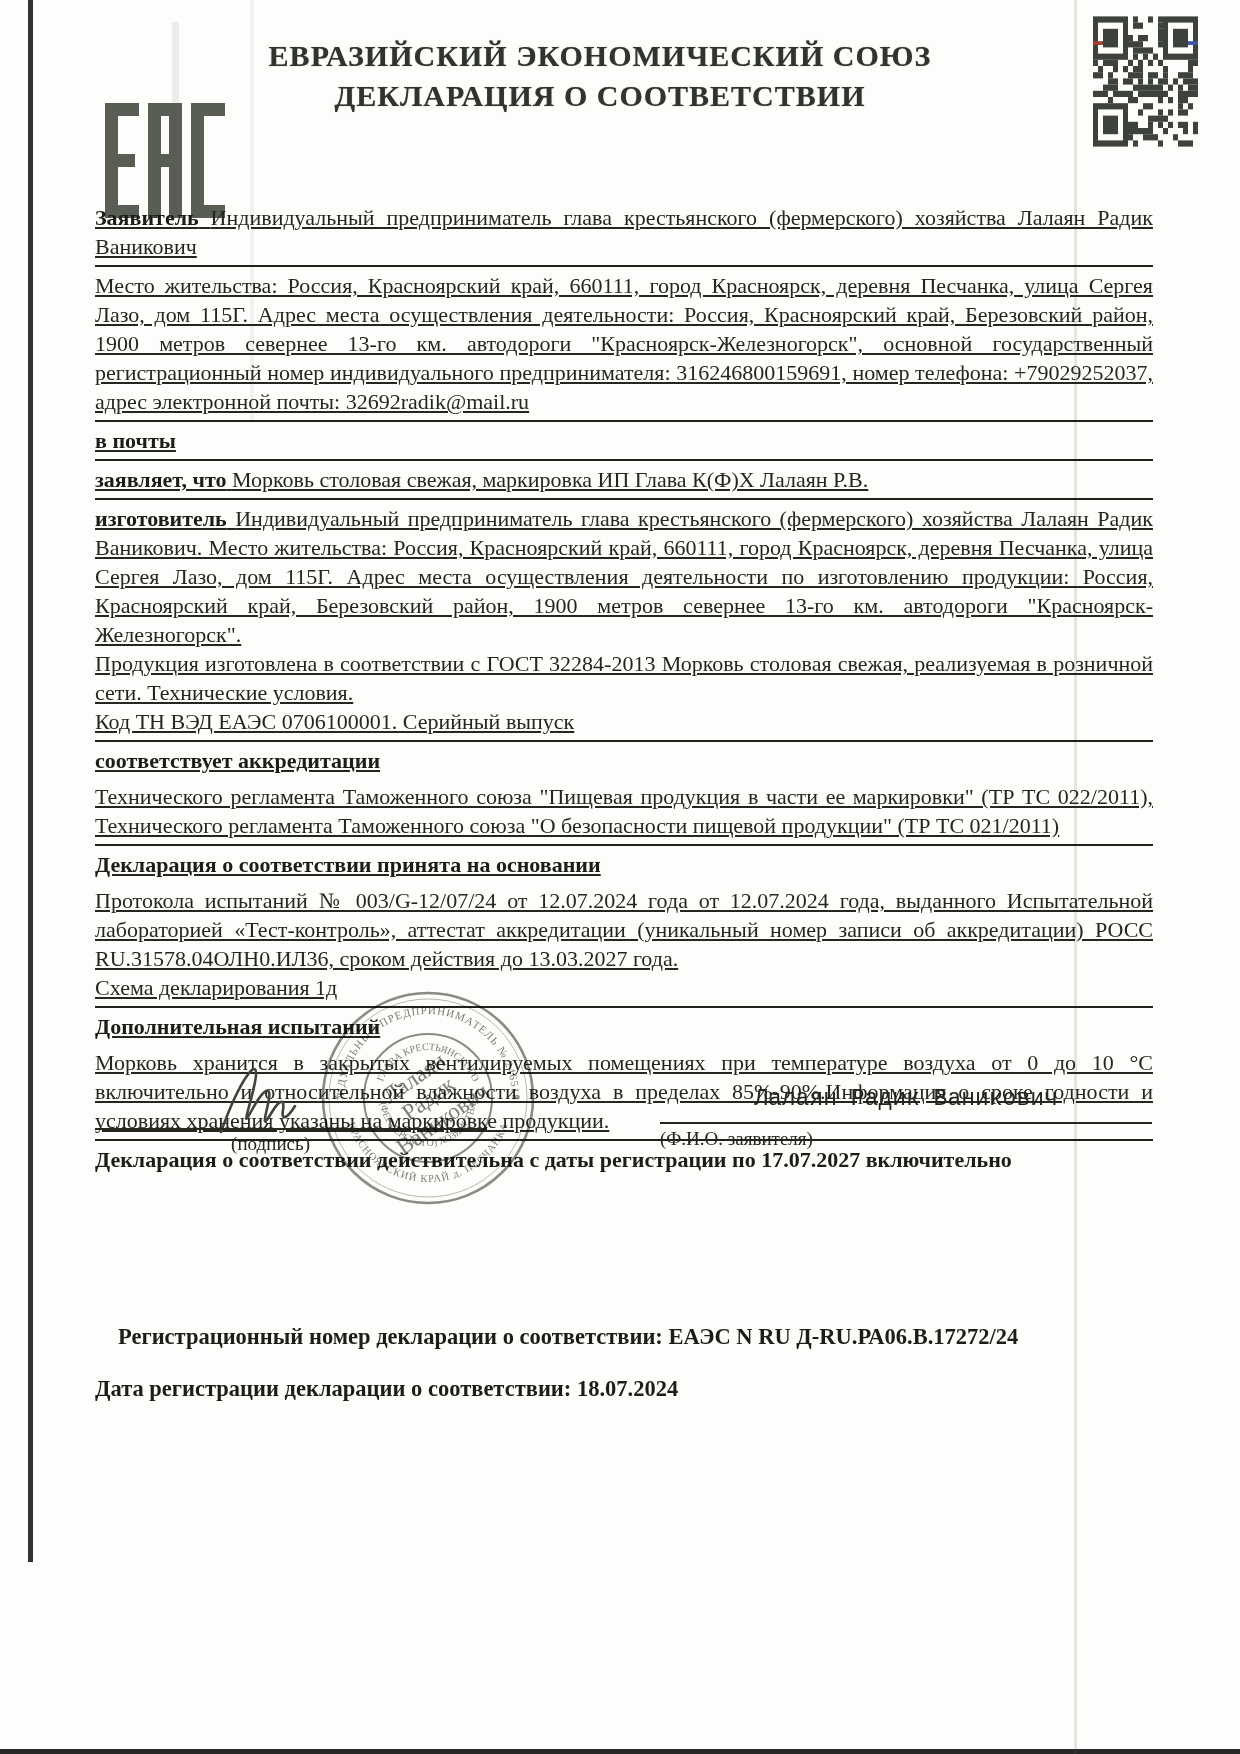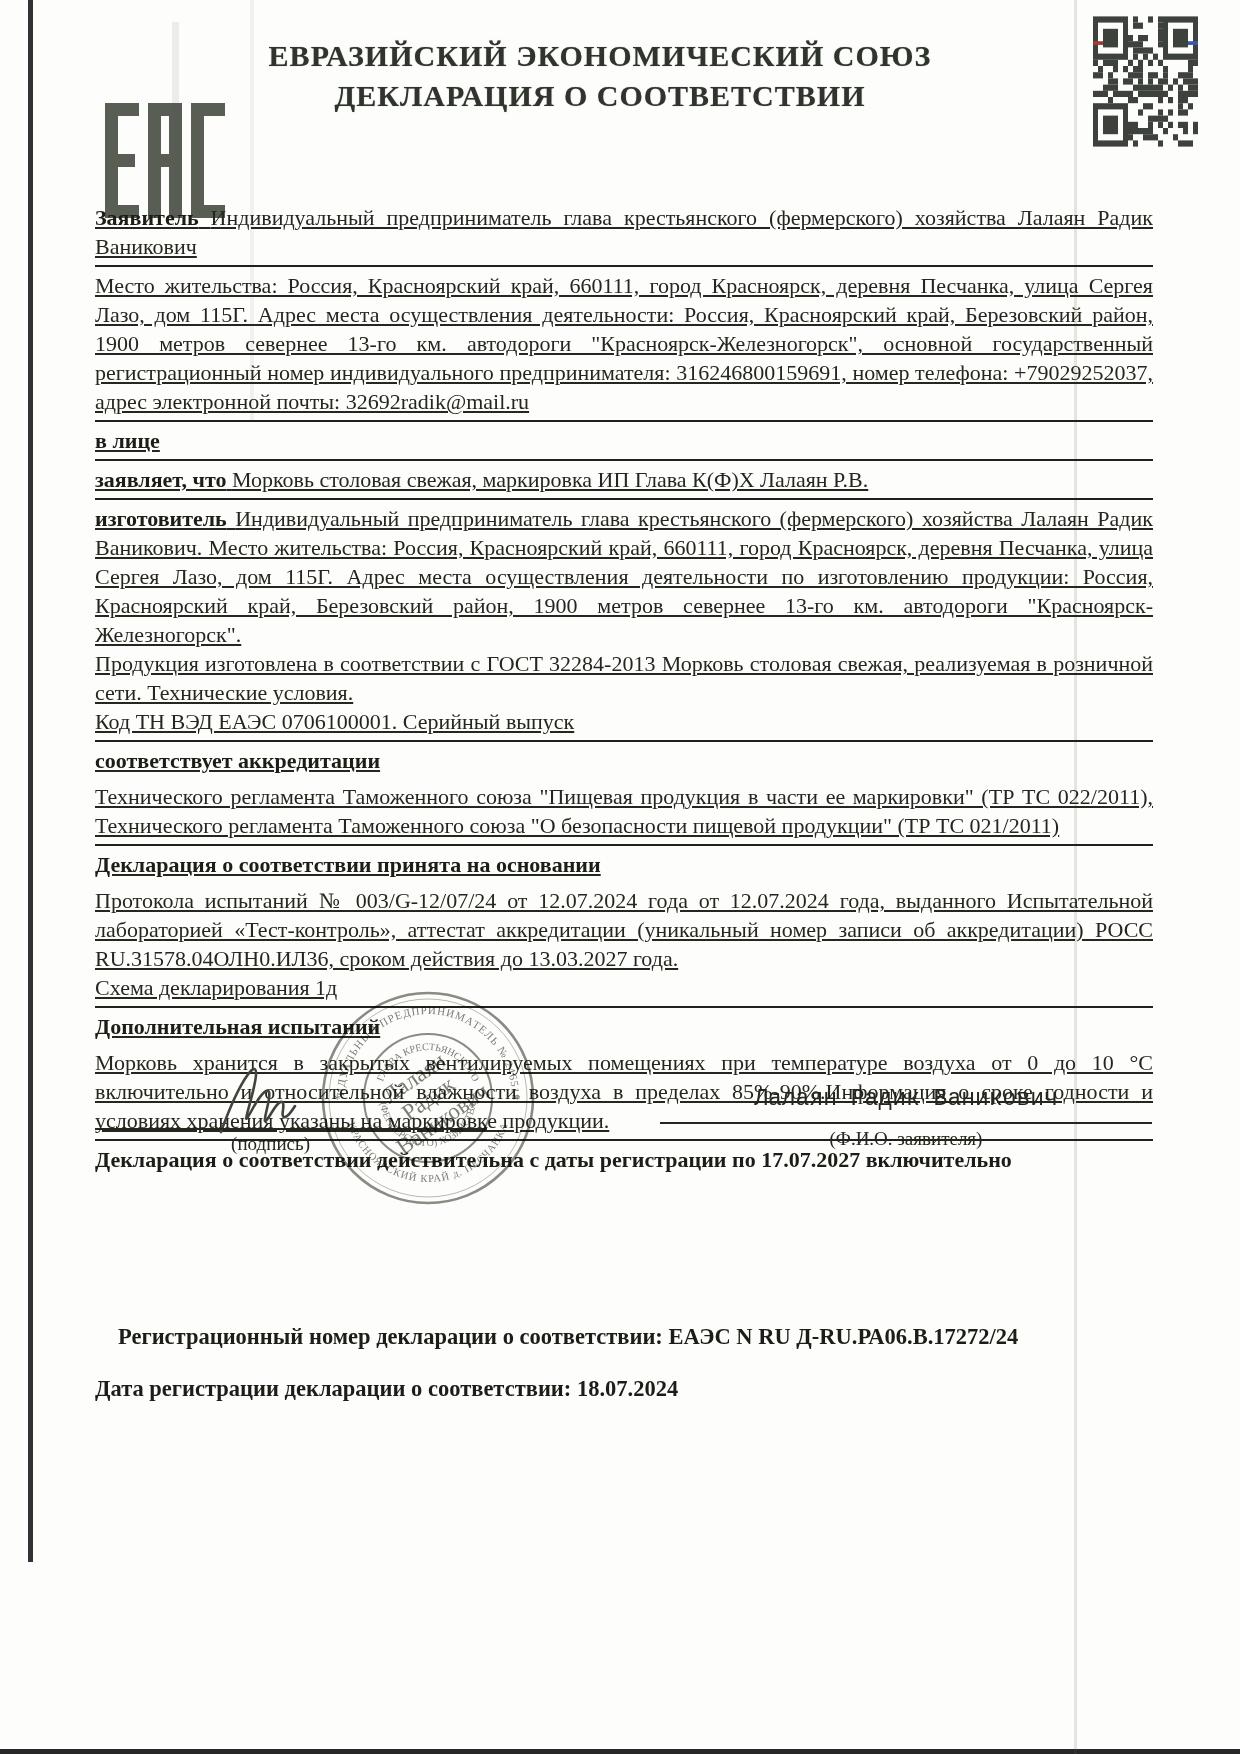--- a/index.html
+++ b/index.html
@@ -29,21 +29,21 @@
   .rule-b{border-bottom:2px solid #21211c;margin-bottom:3px;text-decoration:underline;}
   .b{font-weight:bold;color:#1d1d17;}
   .nj{text-align:left !important;}
   .gap-top{margin-top:7px !important;}
 
   .sig-squiggle{position:absolute;left:215px;top:1046px;}
   .sig-line{position:absolute;left:95px;top:1128px;width:392px;border-top:2px solid #26261f;}
   .sig-caption{position:absolute;left:150px;top:1133px;width:160px;text-align:right;font-size:19px;}
   .fio-name{position:absolute;left:660px;top:1086px;width:492px;text-align:center;font-size:23px;font-family:Liberation Mono, monospace;}
   .fio-line{position:absolute;left:660px;top:1122px;width:492px;border-top:2px solid #26261f;}
-  .fio-caption{position:absolute;left:660px;top:1128px;width:492px;text-align:center;font-size:19px;}
+  .fio-caption{position:absolute;left:660px;top:1128px;width:492px;text-align:left;font-size:19px;}
 
   .stamp{position:absolute;left:316px;top:986px;opacity:.78;mix-blend-mode:multiply;}
   .stamp text{fill:#58584f;font-family:"Liberation Serif",serif;}
 
   .footer-reg{position:absolute;left:95px;top:1324px;width:1100px;font-size:22.5px;font-weight:bold;color:#1d1d17;margin-left:23px;}
   .footer-date{position:absolute;left:95px;top:1376px;width:1100px;font-size:22.5px;font-weight:bold;color:#1d1d17;}
 </style>
 </head>
 <body>
 
@@ -236,21 +236,21 @@
     <div class="sec rule-b">
       <p><span class="b">Заявитель</span>
       <span>Индивидуальный предприниматель глава крестьянского (фермерского) хозяйства Лалаян Радик Ваникович</span></p>
     </div>
 
     <div class="sec rule-b">
       <p>Место жительства: Россия, Красноярский край, 660111, город Красноярск, деревня Песчанка, улица Сергея Лазо, дом 115Г. Адрес места осуществления деятельности: Россия, Красноярский край, Березовский район, 1900 метров севернее 13-го км. автодороги "Красноярск-Железногорск", основной государственный регистрационный номер индивидуального предпринимателя: 316246800159691, номер телефона: +79029252037, адрес электронной почты: 32692radik@mail.ru</p>
     </div>
 
     <div class="sec rule-b">
-      <p class="nj"><span class="b">в лице</span></p>
+      <p class="nj"><span class="b">в почты</span></p>
     </div>
 
     <div class="sec rule-b">
       <p class="nj"><span class="b">заявляет, что</span>
       <span>Морковь столовая свежая, маркировка ИП Глава К(Ф)Х Лалаян Р.В.</span></p>
     </div>
 
     <div class="sec rule-b">
       <p><span class="b">изготовитель</span>
       <span>Индивидуальный предприниматель глава крестьянского (фермерского) хозяйства Лалаян Радик Ваникович. Место жительства: Россия, Красноярский край, 660111, город Красноярск, деревня Песчанка, улица Сергея Лазо, дом 115Г. Адрес места осуществления деятельности по изготовлению продукции: Россия, Красноярский край, Березовский район, 1900 метров севернее 13-го км. автодороги "Красноярск-Железногорск".</span></p>

